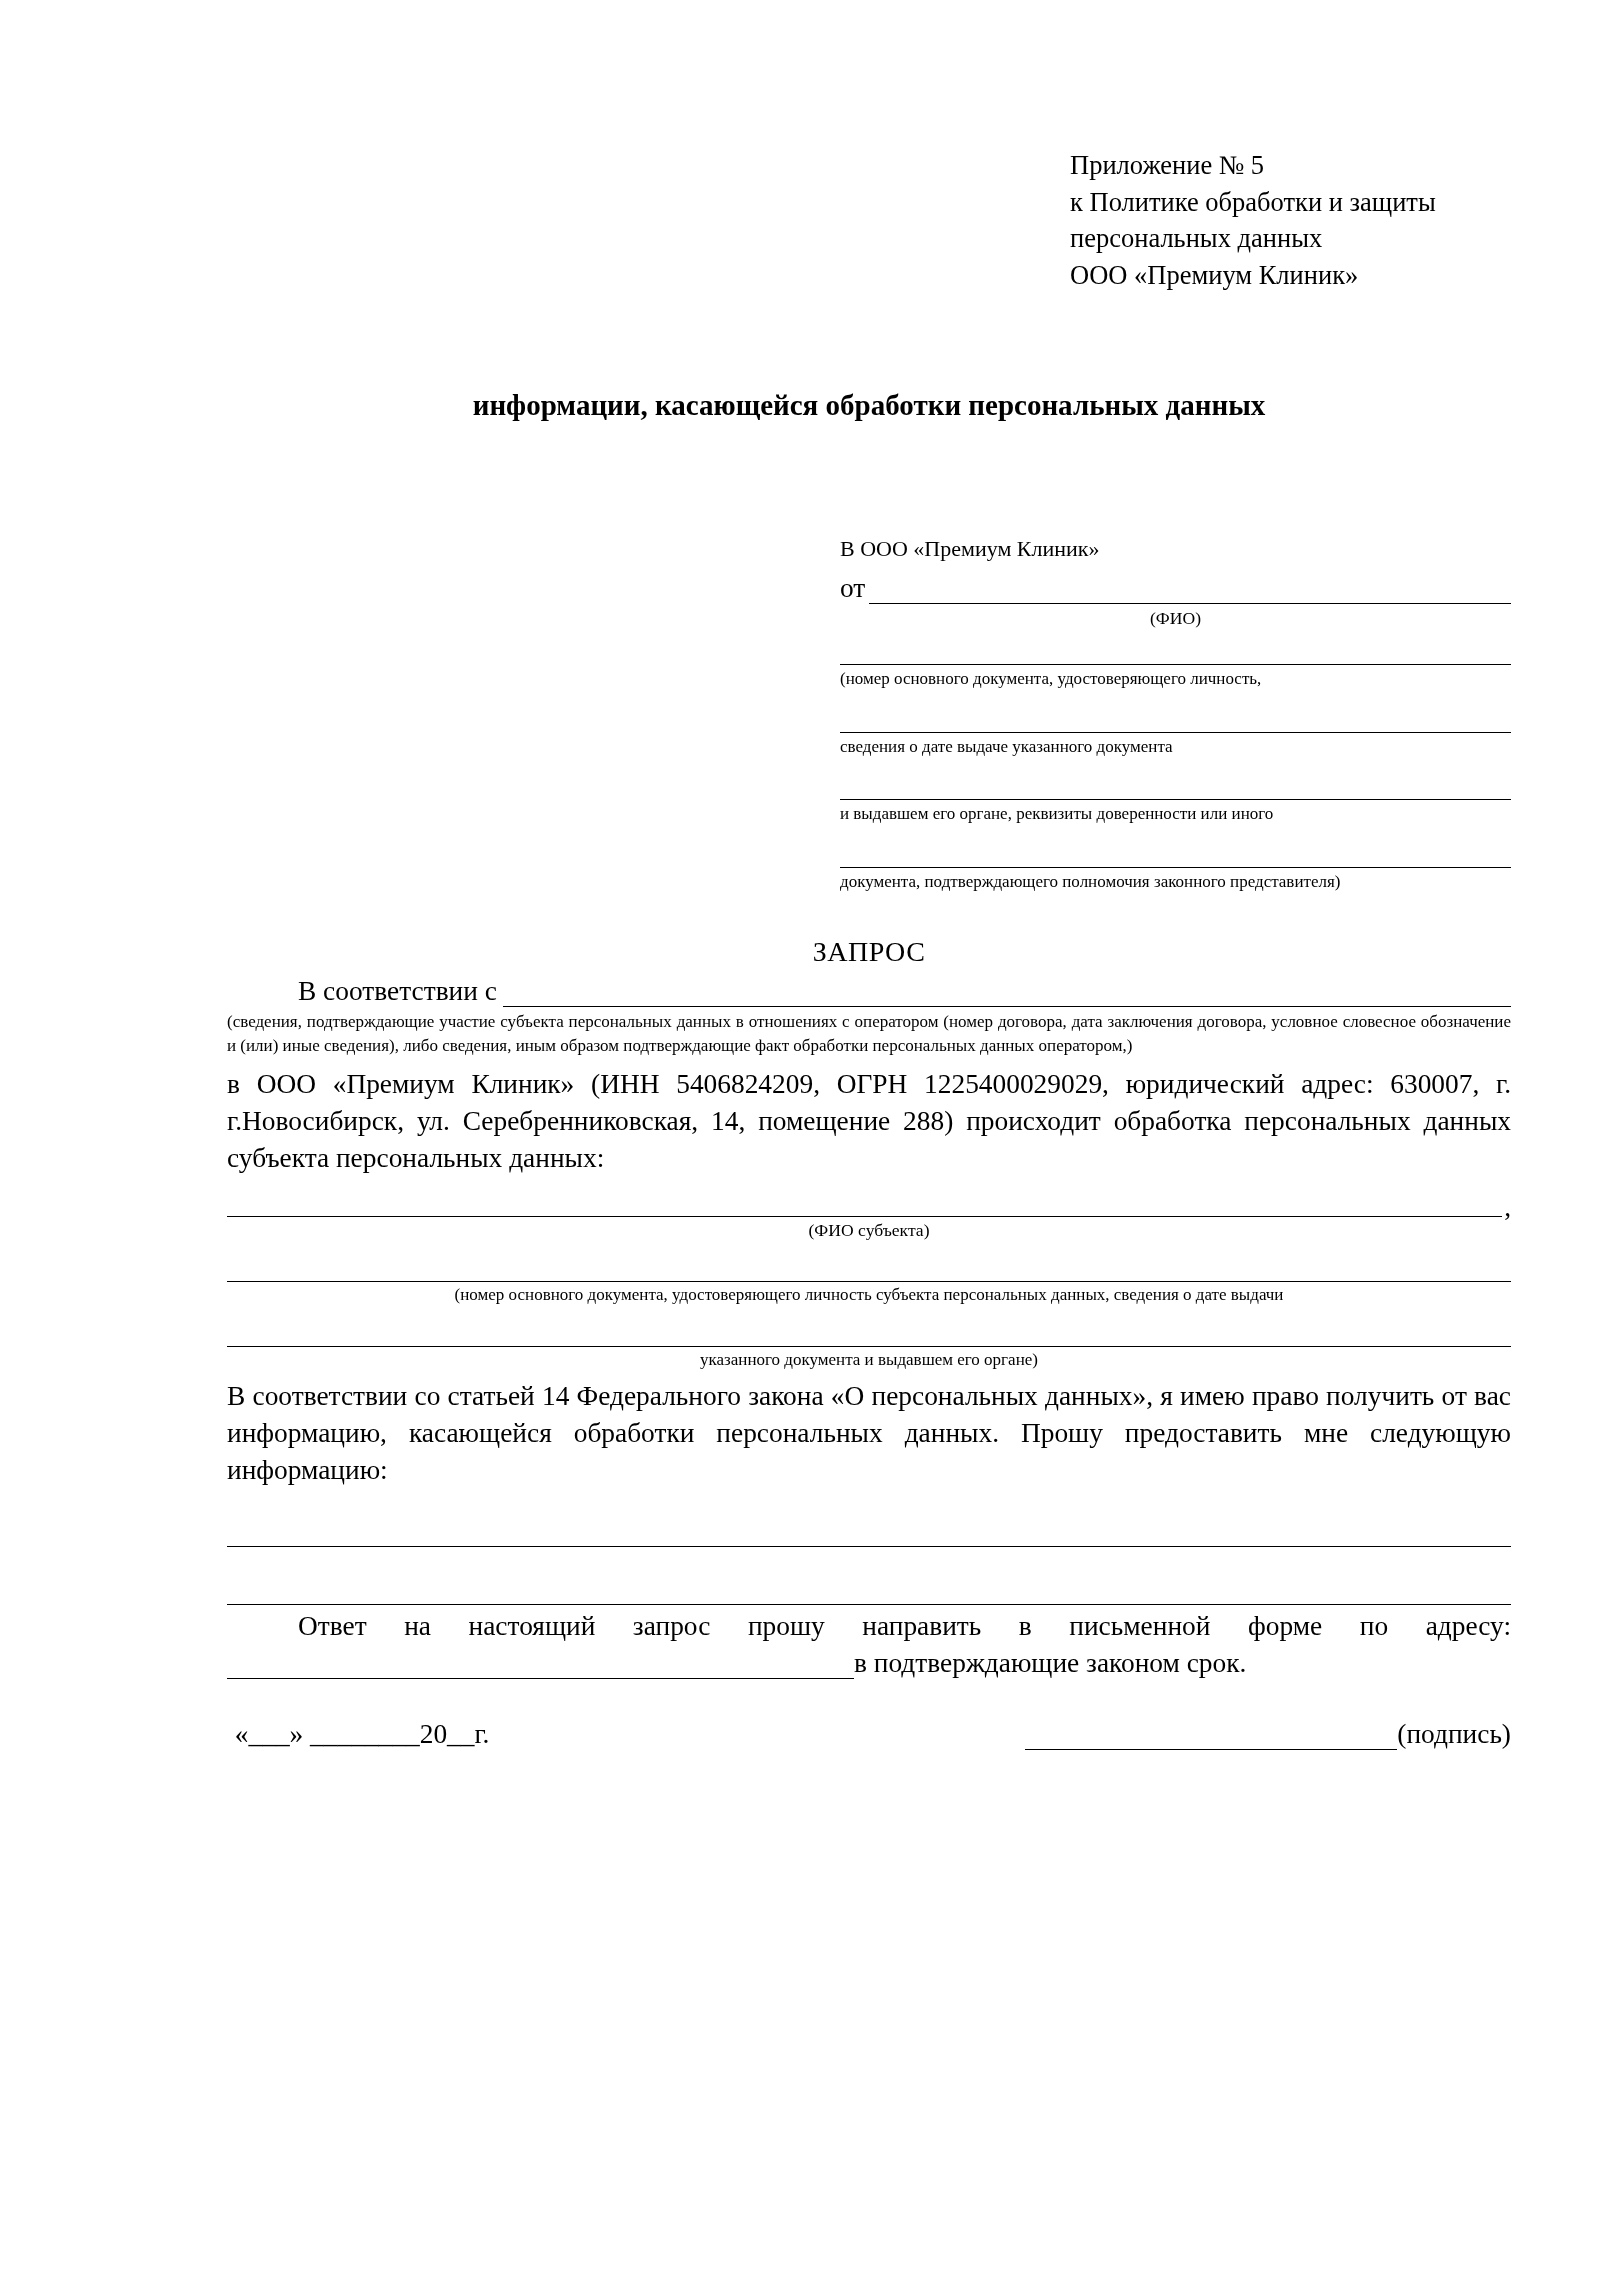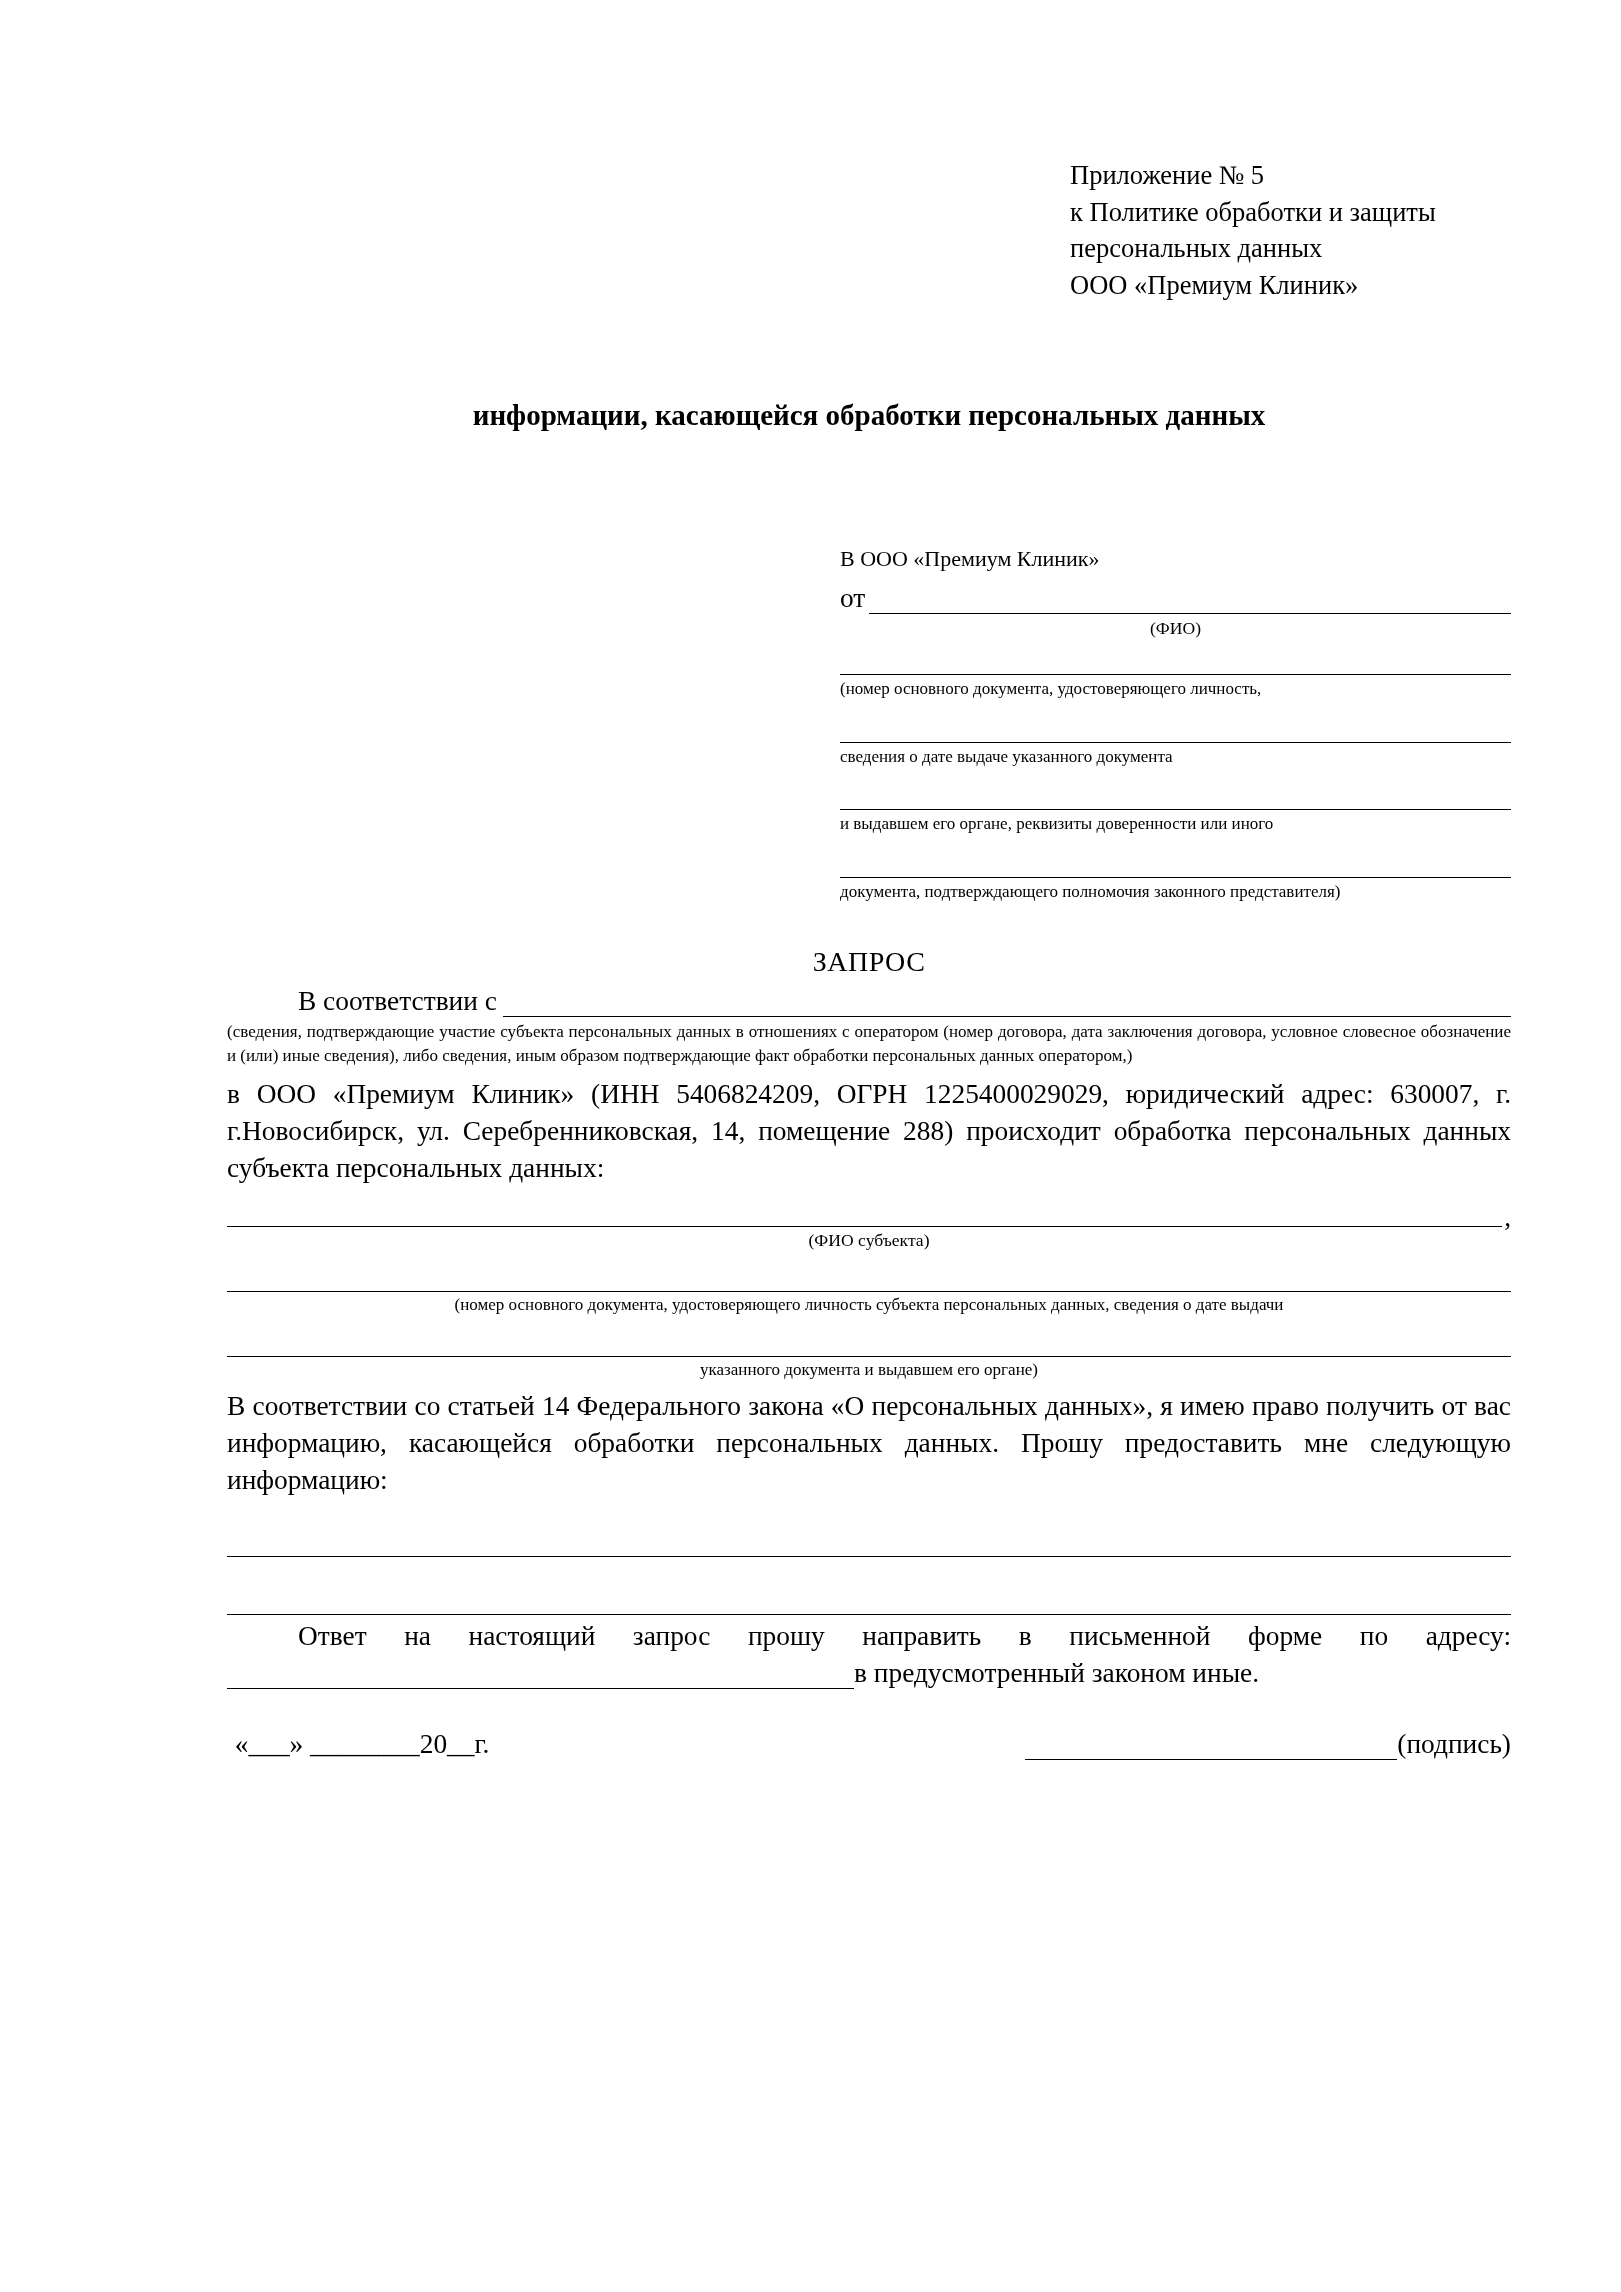--- a/index.html
+++ b/index.html
@@ -18,21 +18,21 @@
   .page {
     position: relative;
     width: 1621px;
     height: 2293px;
     box-sizing: border-box;
     padding: 0;
   }
   .content {
     position: absolute;
     left: 227px;
-    top: 157px;
+    top: 147px;
     width: 1284px;
   }
 
   
   .header-block {
     margin-left: 843px;
     font-size: 26.5px;
     line-height: 1.38;
   }
   .header-block div {
@@ -262,21 +262,21 @@
 
     <div class="para just">В соответствии со статьей 14 Федерального закона «О персональных данных», я имею право получить от вас информацию, касающейся обработки персональных данных. Прошу предоставить мне следующую информацию:</div>
 
     <div class="long-blank"></div>
     <div class="long-blank"></div>
 
     <div class="answer-para">Ответ на настоящий запрос прошу направить в письменной форме по адресу:</div>
 
     <div class="addr-row">
       <span class="fill-line"></span>
-      <span class="addr-tail">в предусмотренный законом иные.</span>
+      <span class="addr-tail">в подтверждающие законом срок.</span>
     </div>
 
     <div class="sign-row">
       <span class="sign-date">«___» ________20__г.</span>
       <span class="sign-spacer"></span>
       <span class="sign-line"></span>
       <span class="sign-label">(подпись)</span>
     </div>
 
   </div>

